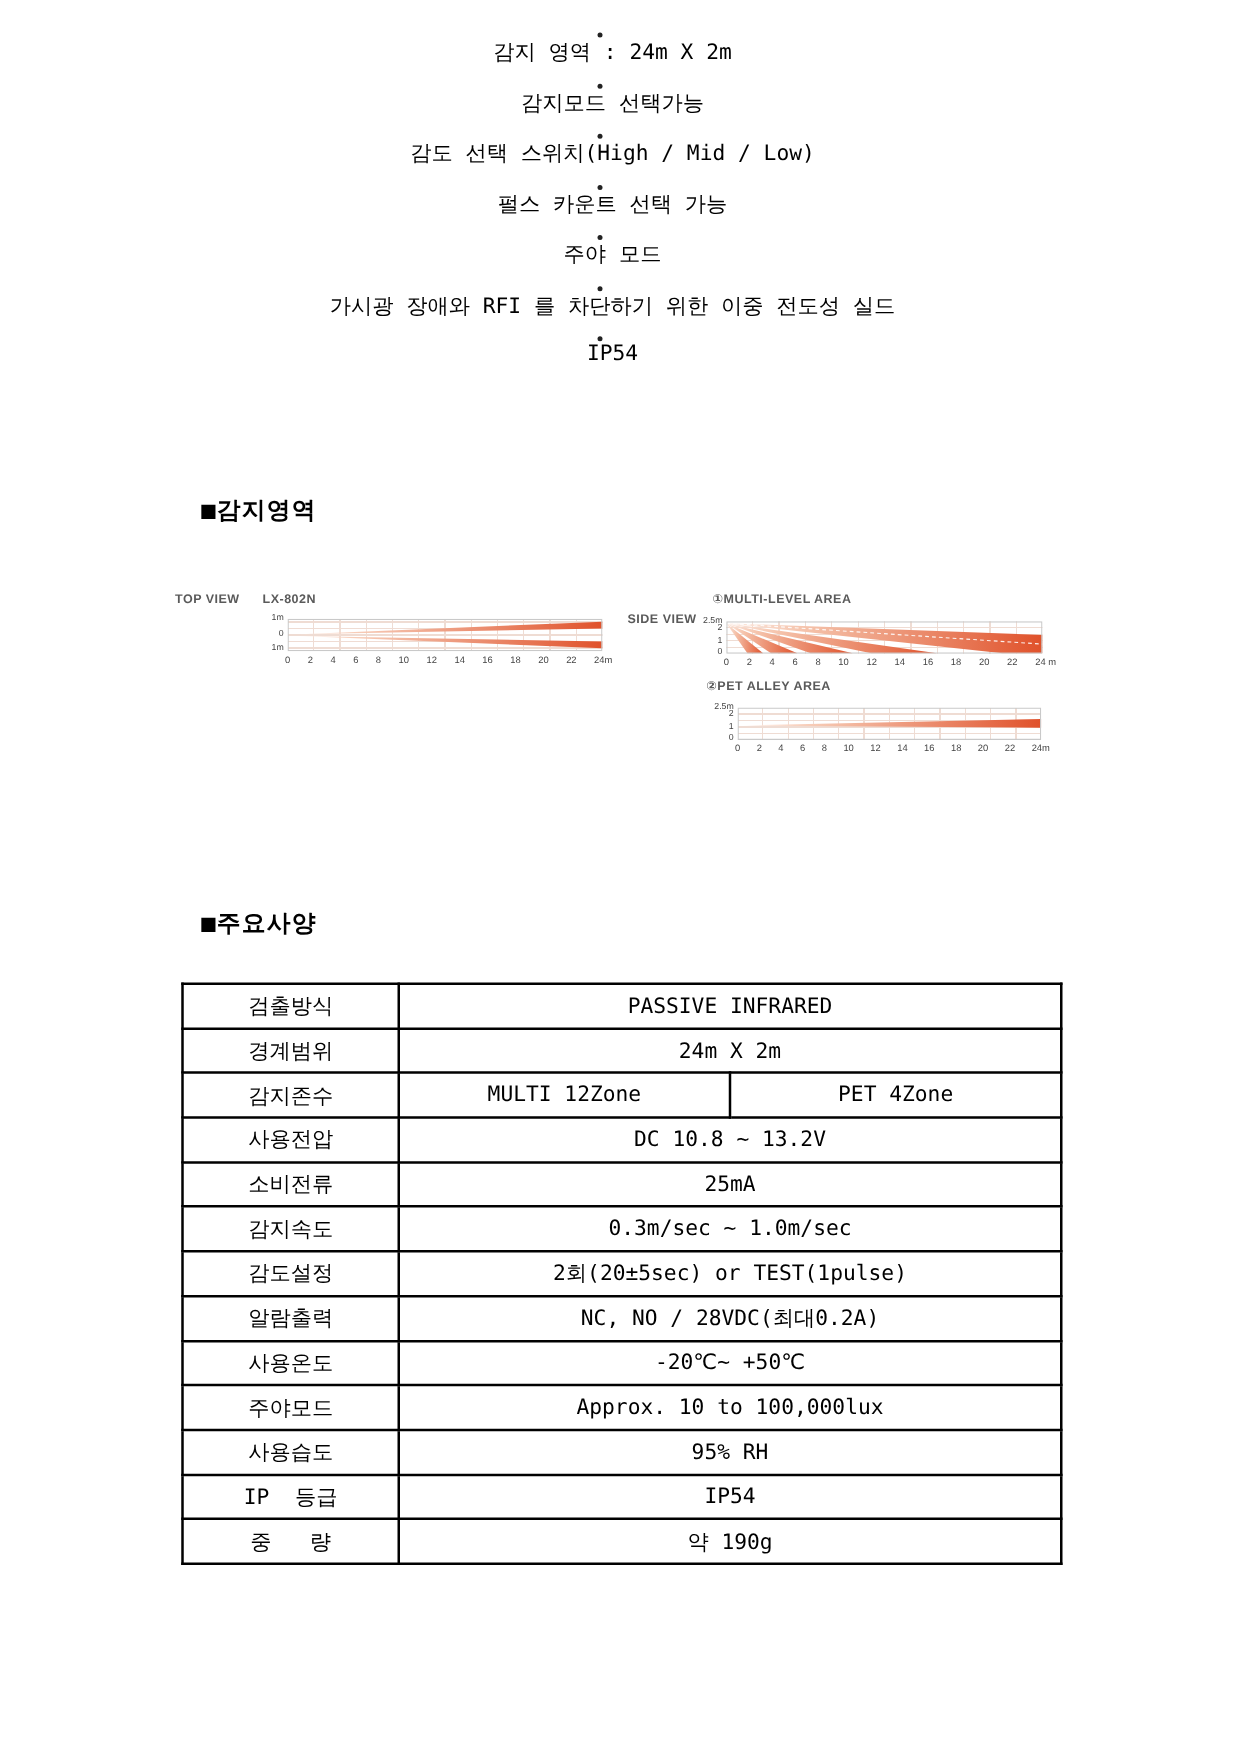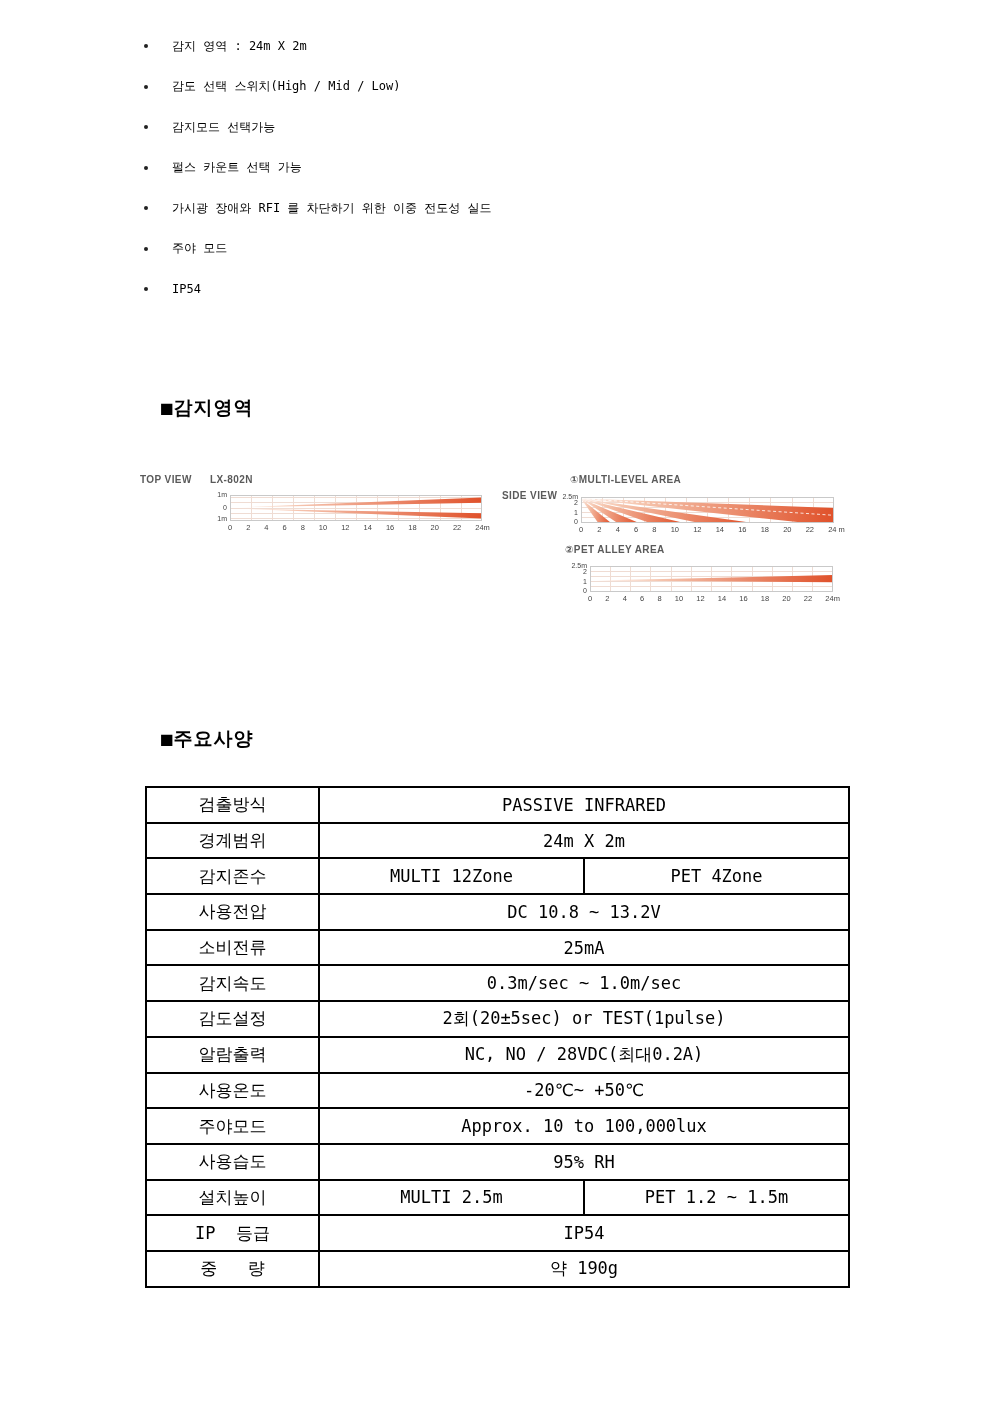--- a/index.html
+++ b/index.html
@@ -2,21 +2,21 @@
 <html><head>
 <meta charset="utf-8">
 <style>
   html,body{margin:0;padding:0;background:#ffffff;}
   #page{
     position:relative;width:992px;height:1403px;background:#ffffff;overflow:hidden;
     font-family:"DejaVu Sans Mono","DejaVu Sans","Liberation Sans",sans-serif;color:#000;
   }
   
   .bullets{position:absolute;left:140px;top:26px;width:700px;}
-  .bullet-item{height:40.5px;display:flex;align-items:center;font-size:12px;letter-spacing:0;}
+  .bullet-item{height:40.5px;display:flex;align-items:center;font-size:17px;letter-spacing:0;flex-direction:column;}
   .bullet-dot{width:4px;height:4px;background:#222;border-radius:50%;margin:0 24px 0 4px;flex:0 0 auto;}
   
   .sec-title{position:absolute;font-size:19px;font-weight:600;color:#000;letter-spacing:1px;padding-left:21px;}
   #sec-detection{left:140px;top:395px;}
   #sec-specs{left:140px;top:726px;}
   
   .dg-label{position:absolute;font-family:"Liberation Sans","DejaVu Sans",sans-serif;
     font-size:10px;font-weight:700;color:#5a5a5a;letter-spacing:0.4px;white-space:pre;}
   
   .chart{position:absolute;}
@@ -39,37 +39,37 @@
 
 <div id="page">
 
   <div class="bullets">
     <div class="bullet-item">
         <span class="bullet-dot"></span>
         <span>감지 영역 : 24m X 2m</span>
       </div>
     <div class="bullet-item">
         <span class="bullet-dot"></span>
+        <span>감지모드 선택가능</span>
+      </div>
+    <div class="bullet-item">
+        <span class="bullet-dot"></span>
         <span>감도 선택 스위치(High / Mid / Low)</span>
       </div>
     <div class="bullet-item">
         <span class="bullet-dot"></span>
-        <span>감지모드 선택가능</span>
-      </div>
-    <div class="bullet-item">
-        <span class="bullet-dot"></span>
         <span>펄스 카운트 선택 가능</span>
       </div>
     <div class="bullet-item">
         <span class="bullet-dot"></span>
+        <span>주야 모드</span>
+      </div>
+    <div class="bullet-item">
+        <span class="bullet-dot"></span>
         <span>가시광 장애와 RFI 를 차단하기 위한 이중 전도성 실드</span>
-      </div>
-    <div class="bullet-item">
-        <span class="bullet-dot"></span>
-        <span>주야 모드</span>
       </div>
     <div class="bullet-item">
         <span class="bullet-dot"></span>
         <span>IP54</span>
       </div>
   </div>
 
   <div class="sec-title" id="sec-detection">■감지영역</div>
 
   <div class="dg-label" style="left:140px;top:474px;">TOP VIEW</div>
@@ -279,25 +279,20 @@
       </tr>
       <tr>
         <td class="lbl">주야모드</td>
         <td colspan="2">Approx. 10 to 100,000lux</td>
       </tr>
       <tr>
         <td class="lbl">사용습도</td>
         <td colspan="2">95% RH</td>
       </tr>
       <tr>
-        <td class="lbl">설치높이</td>
-        <td class="v1">MULTI 2.5m</td>
-        <td class="v2">PET 1.2 ~ 1.5m</td>
-      </tr>
-      <tr>
         <td class="lbl">IP  등급</td>
         <td colspan="2">IP54</td>
       </tr>
       <tr>
         <td class="lbl">중   량</td>
         <td colspan="2">약 190g</td>
       </tr>
     </tbody>
   </table>
 

